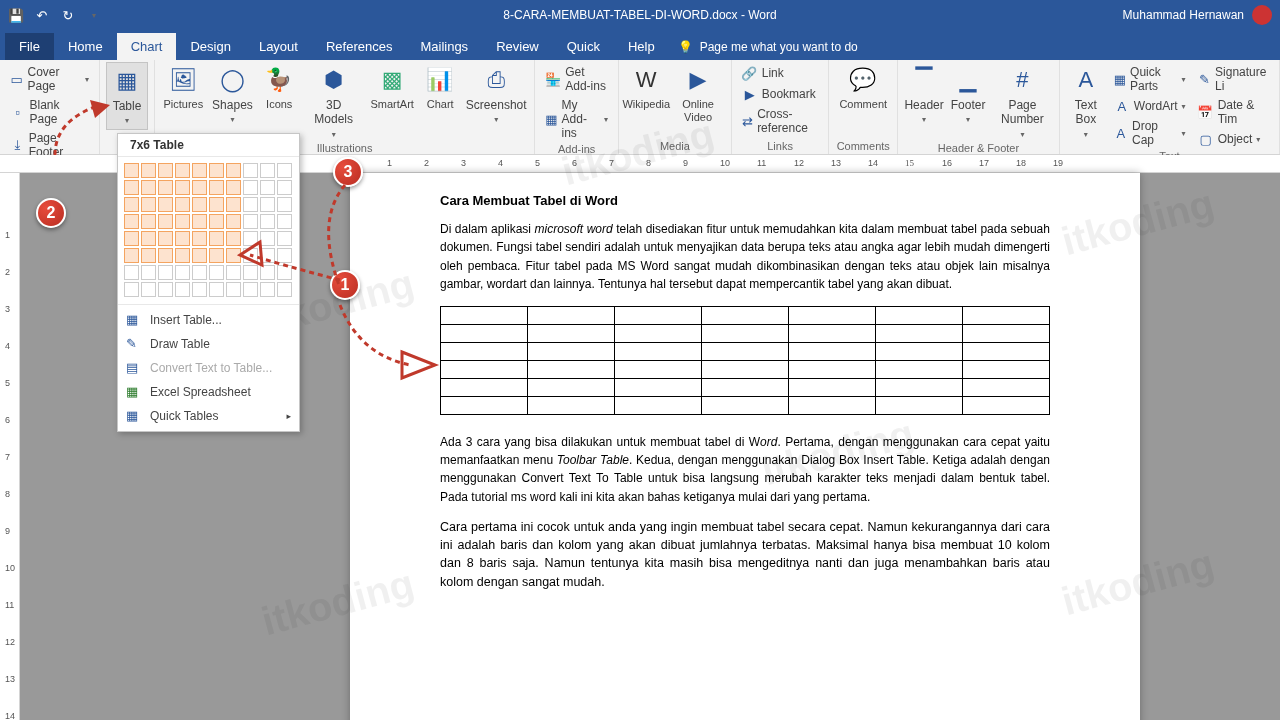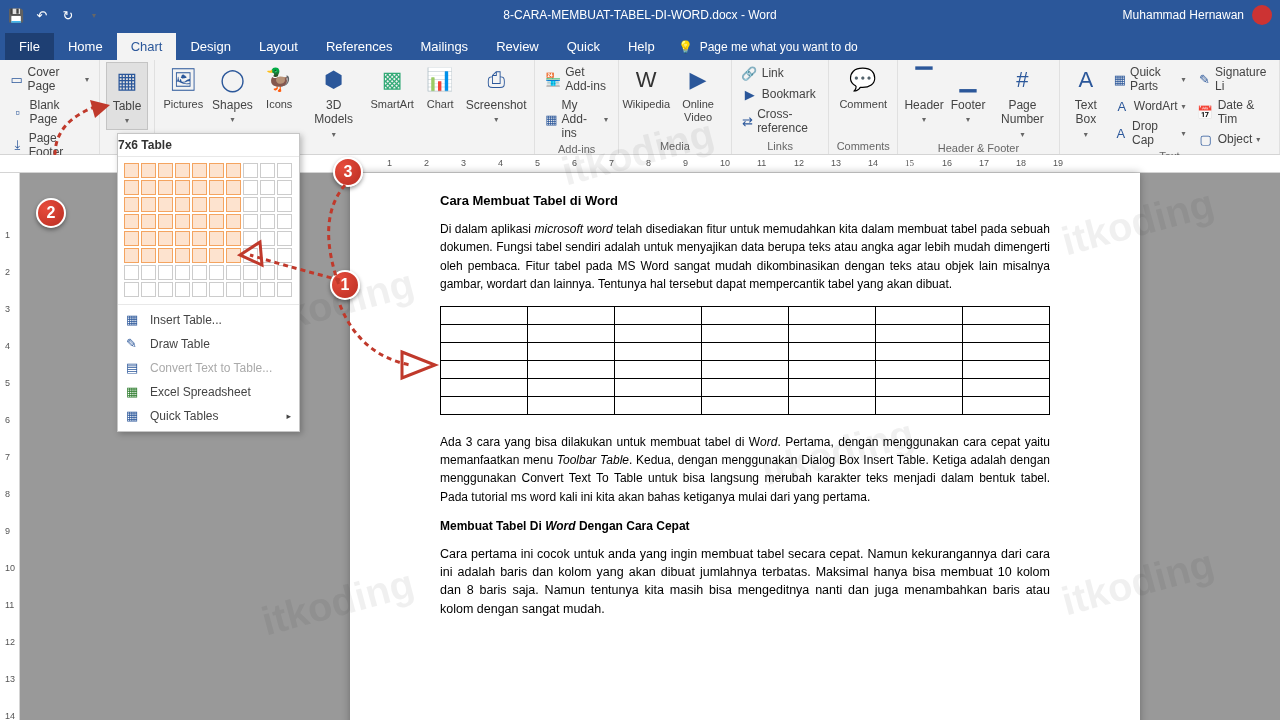--- a/index.html
+++ b/index.html
@@ -33,21 +33,21 @@
 .workspace{position:absolute;top:173px;left:0;right:0;bottom:0;background:#999;display:flex}
 .vruler{width:20px;background:#fff;border-right:1px solid #d4d4d4;position:relative}
 .vruler .num{position:absolute;left:5px;font-size:9px;color:#555}
 .page{position:absolute;left:350px;top:0;width:790px;height:720px;background:#fff;box-shadow:0 0 8px rgba(0,0,0,.3);padding:20px 90px 20px 90px}
 .doc-h{font-weight:bold;font-size:13px;margin-bottom:12px;color:#000}
 .doc-p{font-size:12.5px;color:#000;line-height:1.45;margin-bottom:12px;text-align:justify}
 .doc-p em{font-style:italic}
 .doc-table{border-collapse:collapse;width:100%;margin:6px 0 18px}
 .doc-table td{border:1px solid #000;height:18px;width:14.2%}
 .table-popup{position:absolute;left:117px;top:133px;width:183px;background:#fff;border:1px solid #c6c6c6;box-shadow:2px 2px 6px rgba(0,0,0,.25);z-index:50}
-.popup-title{padding:4px 0;font-size:12px;font-weight:600;border-bottom:1px solid #e8e8e8;color:#333}
+.popup-title{padding:4px 12px;font-size:12px;font-weight:600;border-bottom:1px solid #e8e8e8;color:#333}
 .grid{padding:6px;display:grid;grid-template-columns:repeat(10,16px);grid-template-rows:repeat(8,16px);gap:1px}
 .cell{width:15px;height:15px;border:1px solid #ccc;background:#fff}
 .cell.sel{background:#fde3cf;border-color:#f4a460}
 .popup-menu{border-top:1px solid #e8e8e8;padding:3px 0}
 .popup-item{display:flex;align-items:center;gap:8px;padding:4px 8px;font-size:12px;color:#444}
 .popup-item .pi-ico{width:16px;height:16px;color:#2b579a;font-size:13px}
 .popup-item.disabled{color:#aaa}
 .popup-item .arrow{margin-left:auto;font-size:9px}
 .annot{position:absolute;z-index:60;pointer-events:none}
 .badge{width:30px;height:30px;border-radius:50%;background:radial-gradient(circle at 30% 30%,#e74c3c,#b92d22);color:#fff;font-weight:bold;font-size:16px;display:flex;align-items:center;justify-content:center;box-shadow:0 2px 4px rgba(0,0,0,.4);border:2px solid #fff}
@@ -145,20 +145,21 @@
         </div>
       <div class="vbtn">
           <div class="ico" style="color:#c44">📊</div>
           <div class="lbl">Chart</div>
         </div>
       <div class="vbtn">
           <div class="ico">⎙</div>
           <div class="lbl"><span>Screenshot</span><br><span class="dropdown-arrow">▾</span></div>
         </div>
     </div>
+    <div class="rgroup-label">Illustrations</div>
   </div>
 
   <div class="rgroup">
     <div class="rgroup-body">
         <div class="small-stack">
       <div class="small-btn">
             <span class="mi" style="color:#c33">🏪</span>
             <span>Get Add-ins</span>
           </div>
       <div class="small-btn">
@@ -372,21 +373,20 @@
             <td></td>
             <td></td>
             <td></td>
             <td></td>
             <td></td>
             <td></td>
           </tr>
         </tbody>
       </table>
     <p class="doc-p"><span>Ada 3 cara yang bisa dilakukan untuk membuat tabel di W</span><em>ord</em><span>. Pertama, dengan menggunakan cara cepat yaitu memanfaatkan menu </span><em>Toolbar Table</em><span>. Kedua, dengan menggunakan Dialog Box Insert Table. Ketiga adalah dengan menggunakan Convert Text To Table untuk bisa langsung merubah karakter teks menjadi dalam bentuk tabel. Pada tutorial ms word kali ini kita akan bahas ketiganya mulai dari yang pertama.</span></p>
-    <div class="doc-h"><span>Membuat Tabel Di </span><em>Word</em><span> Dengan Cara Cepat</span></div>
     <p class="doc-p">Cara pertama ini cocok untuk anda yang ingin membuat tabel secara cepat. Namun kekurangannya dari cara ini adalah baris dan kolom yang akan dibuat jumlahnya terbatas. Maksimal hanya bisa membuat 10 kolom dan 8 baris saja. Namun tentunya kita masih bisa mengeditnya nanti dan juga menambahkan baris atau kolom dengan sangat mudah.</p>
   </div>
 </div>
 
 <div class="table-popup">
   <div class="popup-title">7x6 Table</div>
   <div class="grid" id="tgrid">
       <div class="cell sel"></div>
       <div class="cell sel"></div>
       <div class="cell sel"></div>

